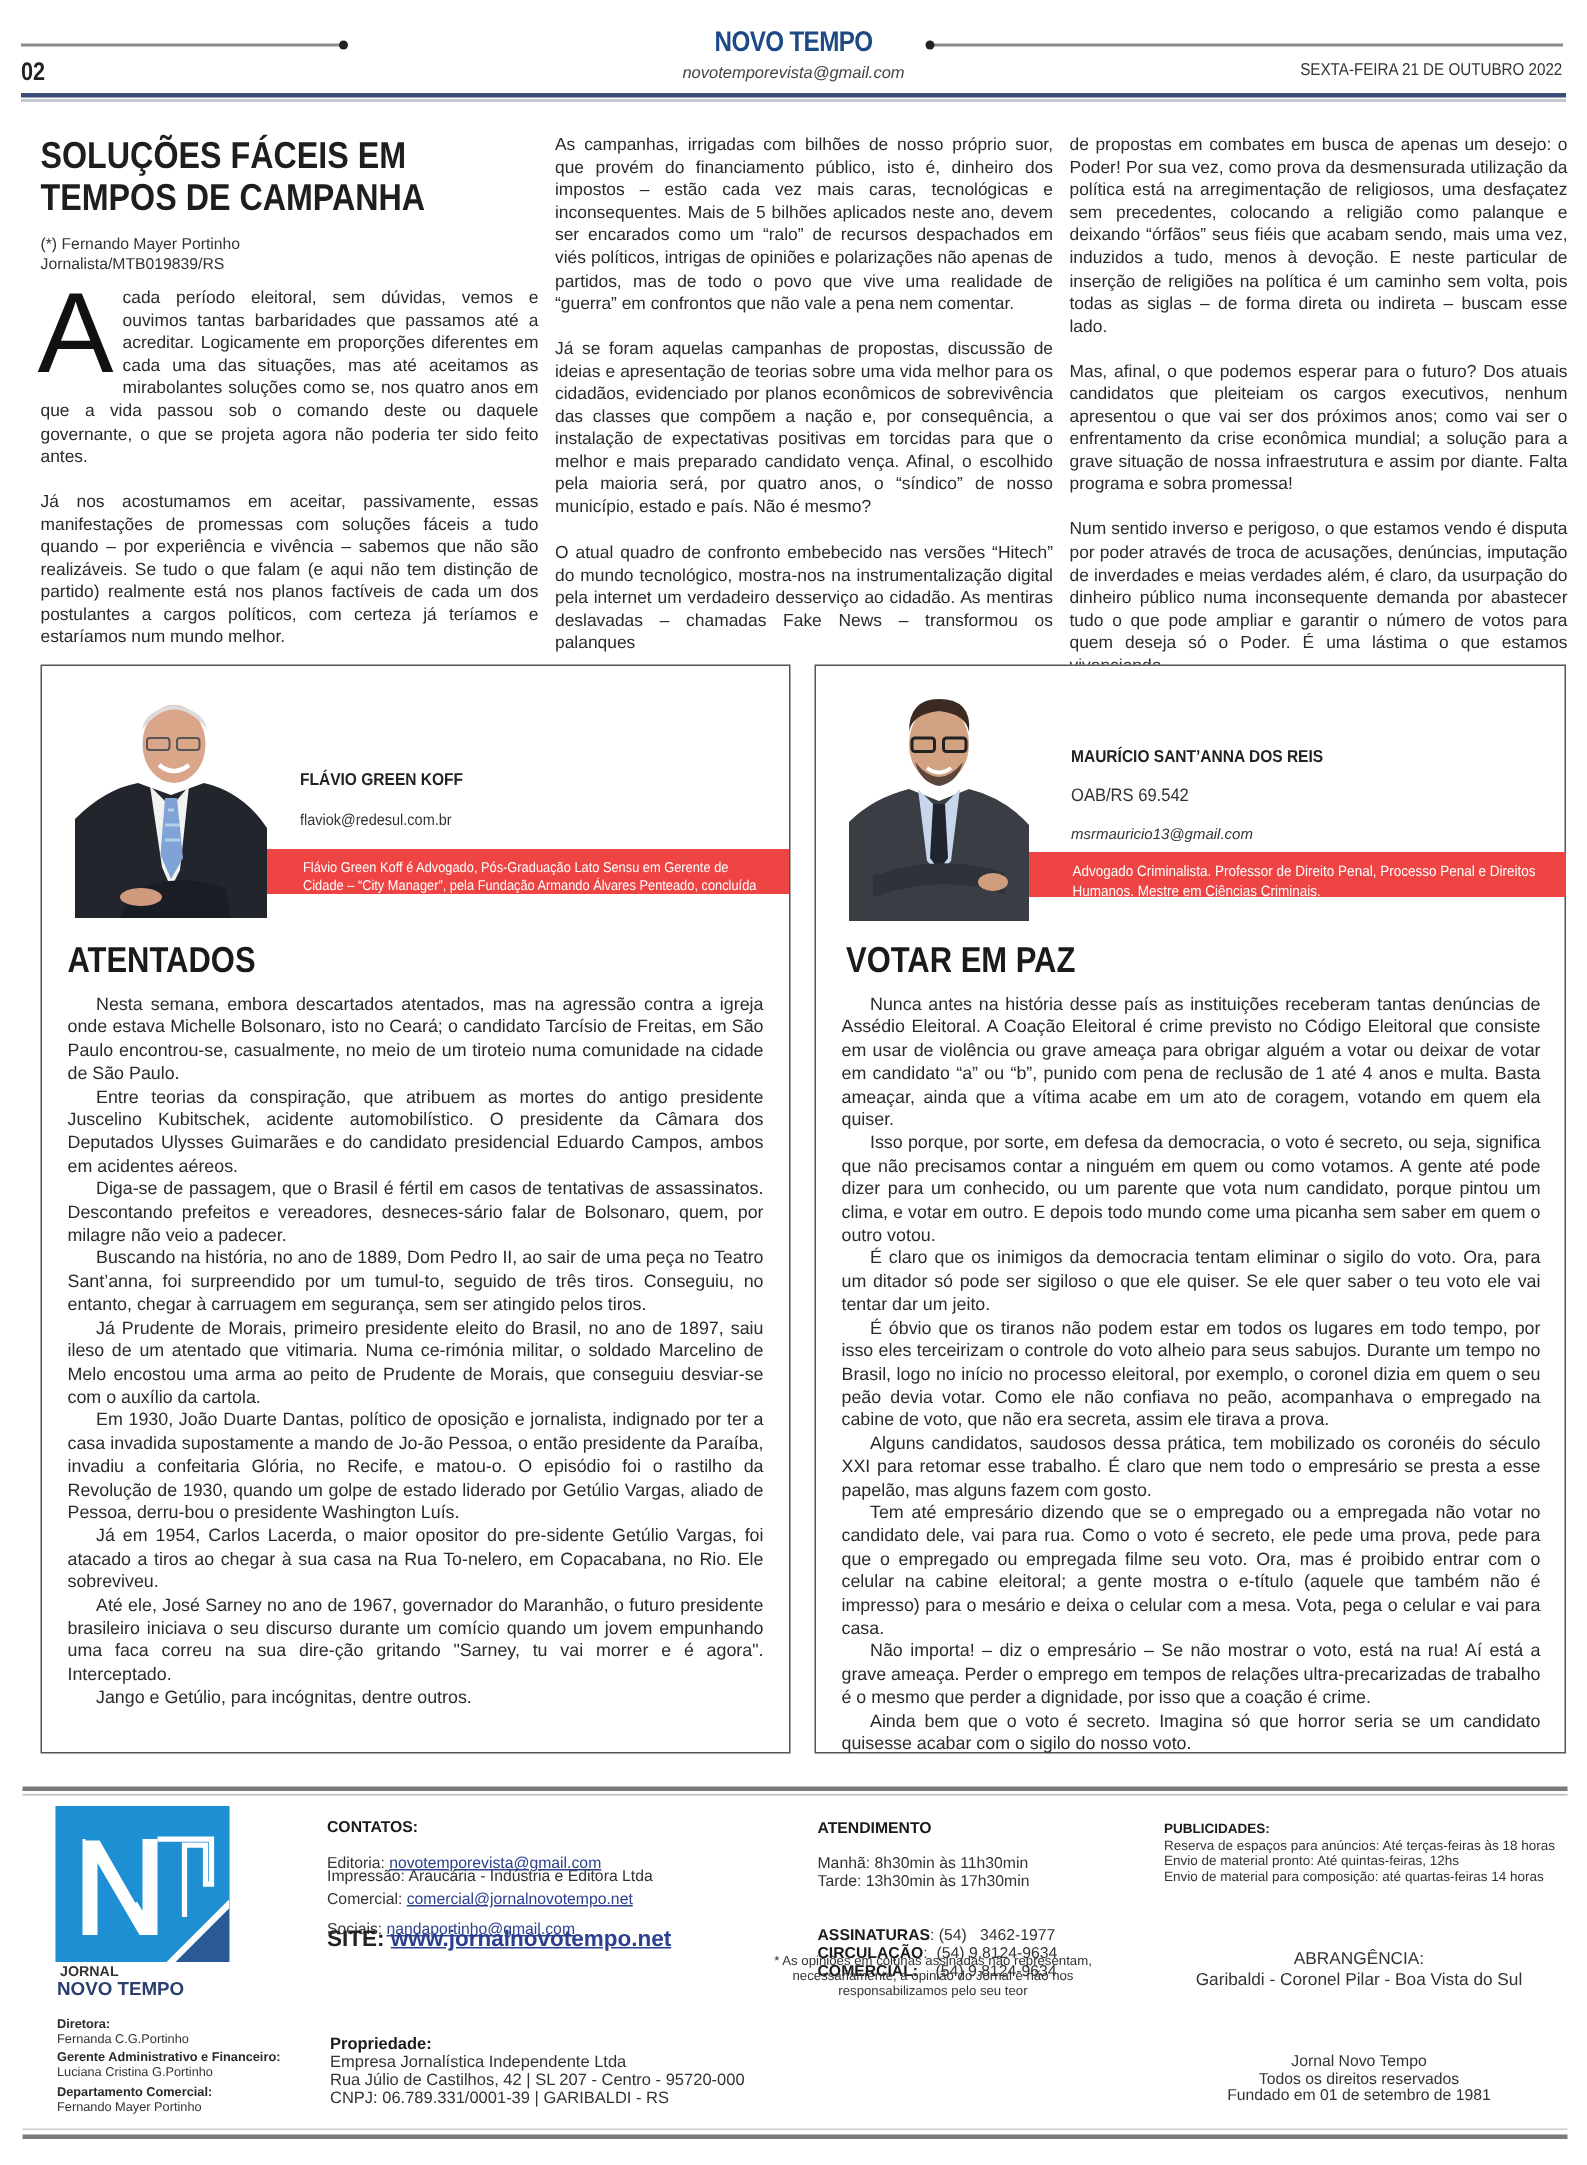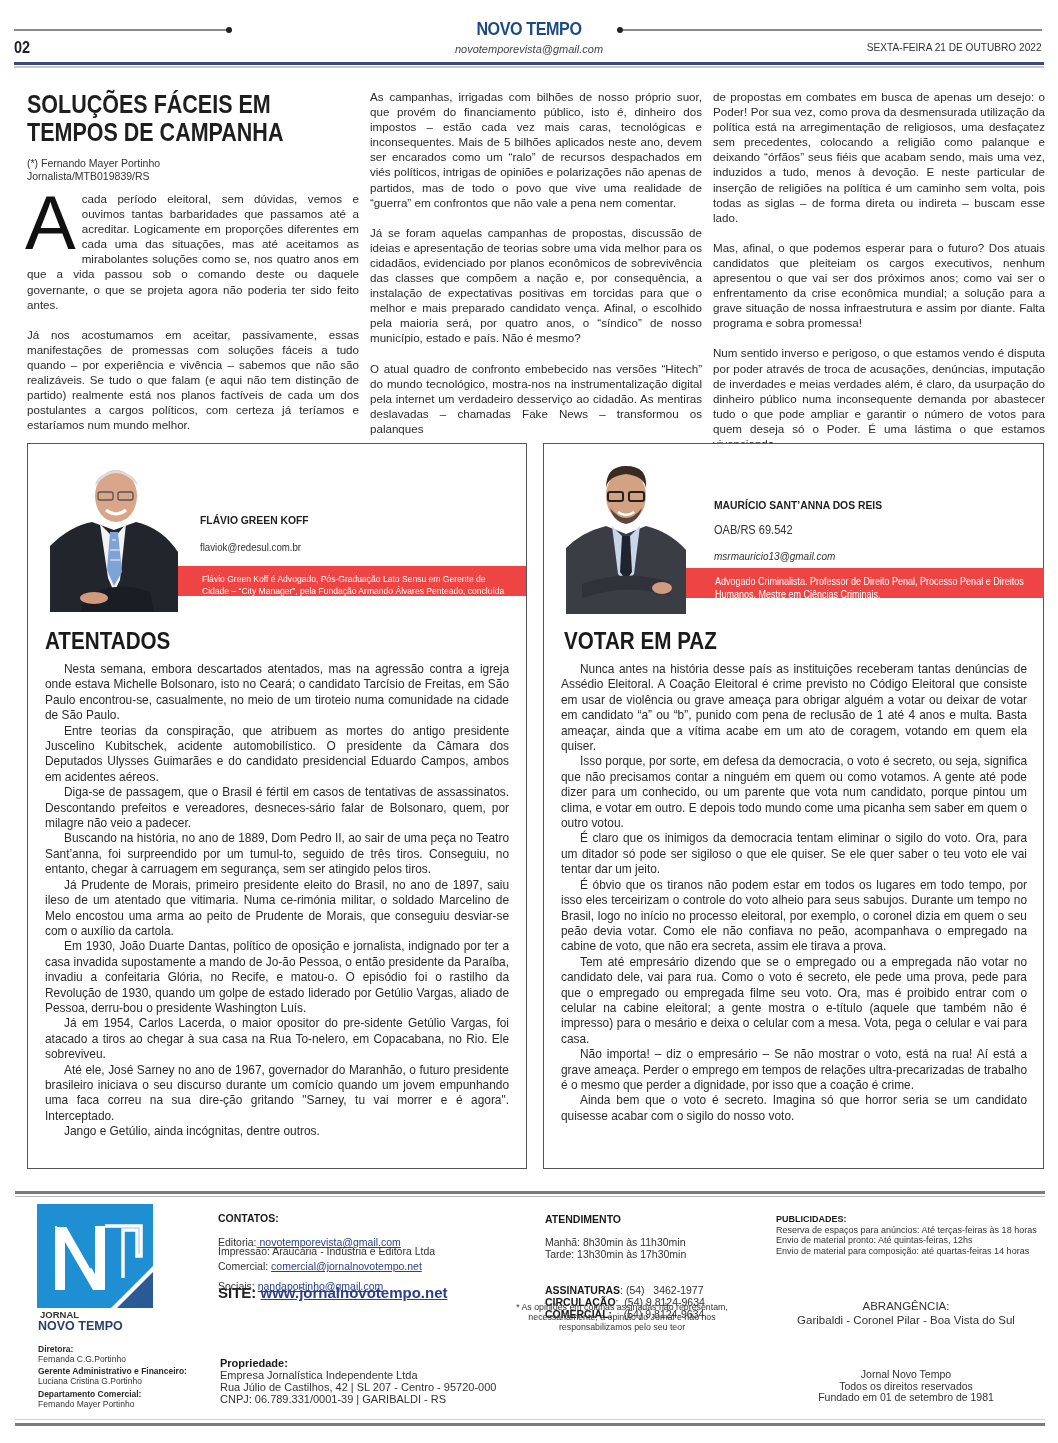--- a/index.html
+++ b/index.html
@@ -125,21 +125,21 @@
   <h2 class="box-title" style="left:17px;">ATENTADOS</h2>
   <div class="box-text">
     <p>Nesta semana, embora descartados atentados, mas na agressão contra a igreja onde estava Michelle Bolsonaro, isto no Ceará; o candidato Tarcísio de Freitas, em São Paulo encontrou-se, casualmente, no meio de um tiroteio numa comunidade na cidade de São Paulo.</p>
     <p>Entre teorias da conspiração, que atribuem as mortes do antigo presidente Juscelino Kubitschek, acidente automobilístico. O presidente da Câmara dos Deputados Ulysses Guimarães e do candidato presidencial Eduardo Campos, ambos em acidentes aéreos.</p>
     <p>Diga-se de passagem, que o Brasil é fértil em casos de tentativas de assassinatos. Descontando prefeitos e vereadores, desneces-sário falar de Bolsonaro, quem, por milagre não veio a padecer.</p>
     <p>Buscando na história, no ano de 1889, Dom Pedro II, ao sair de uma peça no Teatro Sant’anna, foi surpreendido por um tumul-to, seguido de três tiros. Conseguiu, no entanto, chegar à carruagem em segurança, sem ser atingido pelos tiros.</p>
     <p>Já Prudente de Morais, primeiro presidente eleito do Brasil, no ano de 1897, saiu ileso de um atentado que vitimaria. Numa ce-rimónia militar, o soldado Marcelino de Melo encostou uma arma ao peito de Prudente de Morais, que conseguiu desviar-se com o auxílio da cartola.</p>
     <p>Em 1930, João Duarte Dantas, político de oposição e jornalista, indignado por ter a casa invadida supostamente a mando de Jo-ão Pessoa, o então presidente da Paraíba, invadiu a confeitaria Glória, no Recife, e matou-o. O episódio foi o rastilho da Revolução de 1930, quando um golpe de estado liderado por Getúlio Vargas, aliado de Pessoa, derru-bou o presidente Washington Luís.</p>
     <p>Já em 1954, Carlos Lacerda, o maior opositor do pre-sidente Getúlio Vargas, foi atacado a tiros ao chegar à sua casa na Rua To-nelero, em Copacabana, no Rio. Ele sobreviveu.</p>
     <p>Até ele, José Sarney no ano de 1967, governador do Maranhão, o futuro presidente brasileiro iniciava o seu discurso durante um comício quando um jovem empunhando uma faca correu na sua dire-ção gritando "Sarney, tu vai morrer e é agora". Interceptado.</p>
-    <p>Jango e Getúlio, ainda incógnitas, dentre outros.</p>
+    <p>Jango e Getúlio, para incógnitas, dentre outros.</p>
   </div>
 </div>
 
 <div class="box right">
   <div class="bio-band">
     <span>Advogado Criminalista. Professor de Direito Penal, Processo Penal e Direitos Humanos. Mestre em Ciências Criminais.</span>
   </div>
   <div class="photo" style="top:12px; left:22px; width:120px; height:158px;">
     <svg width="120" height="158" viewBox="0 0 120 158">
       <rect width="120" height="158" fill="#ffffff"></rect>
@@ -158,20 +158,21 @@
   </div>
   <div class="author-name" style="top:55px; left:170px;">MAURÍCIO SANT’ANNA DOS REIS</div>
   <div class="author-line" style="top:79px; left:170px; font-size:12px;">OAB/RS 69.542</div>
   <div class="author-email-it" style="top:94px; left:170px;margin-top:13px;">msrmauricio13@gmail.com</div>
   <h2 class="box-title" style="left:20px;">VOTAR EM PAZ</h2>
   <div class="box-text">
     <p>Nunca antes na história desse país as instituições receberam tantas denúncias de Assédio Eleitoral. A Coação Eleitoral é crime previsto no Código Eleitoral que consiste em usar de violência ou grave ameaça para obrigar alguém a votar ou deixar de votar em candidato “a” ou “b”, punido com pena de reclusão de 1 até 4 anos e multa. Basta ameaçar, ainda que a vítima acabe em um ato de coragem, votando em quem ela quiser.</p>
     <p>Isso porque, por sorte, em defesa da democracia, o voto é secreto, ou seja, significa que não precisamos contar a ninguém em quem ou como votamos. A gente até pode dizer para um conhecido, ou um parente que vota num candidato, porque pintou um clima, e votar em outro. E depois todo mundo come uma picanha sem saber em quem o outro votou.</p>
     <p>É claro que os inimigos da democracia tentam eliminar o sigilo do voto. Ora, para um ditador só pode ser sigiloso o que ele quiser. Se ele quer saber o teu voto ele vai tentar dar um jeito.</p>
     <p>É óbvio que os tiranos não podem estar em todos os lugares em todo tempo, por isso eles terceirizam o controle do voto alheio para seus sabujos. Durante um tempo no Brasil, logo no início no processo eleitoral, por exemplo, o coronel dizia em quem o seu peão devia votar. Como ele não confiava no peão, acompanhava o empregado na cabine de voto, que não era secreta, assim ele tirava a prova.</p>
+    <p>Alguns candidatos, saudosos dessa prática, tem mobilizado os coronéis do século XXI para retomar esse trabalho. É claro que nem todo o empresário se presta a esse papelão, mas alguns fazem com gosto.</p>
     <p>Tem até empresário dizendo que se o empregado ou a empregada não votar no candidato dele, vai para rua. Como o voto é secreto, ele pede uma prova, pede para que o empregado ou empregada filme seu voto. Ora, mas é proibido entrar com o celular na cabine eleitoral; a gente mostra o e-título (aquele que também não é impresso) para o mesário e deixa o celular com a mesa. Vota, pega o celular e vai para casa.</p>
     <p>Não importa! – diz o empresário – Se não mostrar o voto, está na rua! Aí está a grave ameaça. Perder o emprego em tempos de relações ultra-precarizadas de trabalho é o mesmo que perder a dignidade, por isso que a coação é crime.</p>
     <p>Ainda bem que o voto é secreto. Imagina só que horror seria se um candidato quisesse acabar com o sigilo do nosso voto.</p>
   </div>
 </div>
 
 <div class="ft-line1"></div>
 <div class="ft-line2"></div>
 
 <div class="logo">

